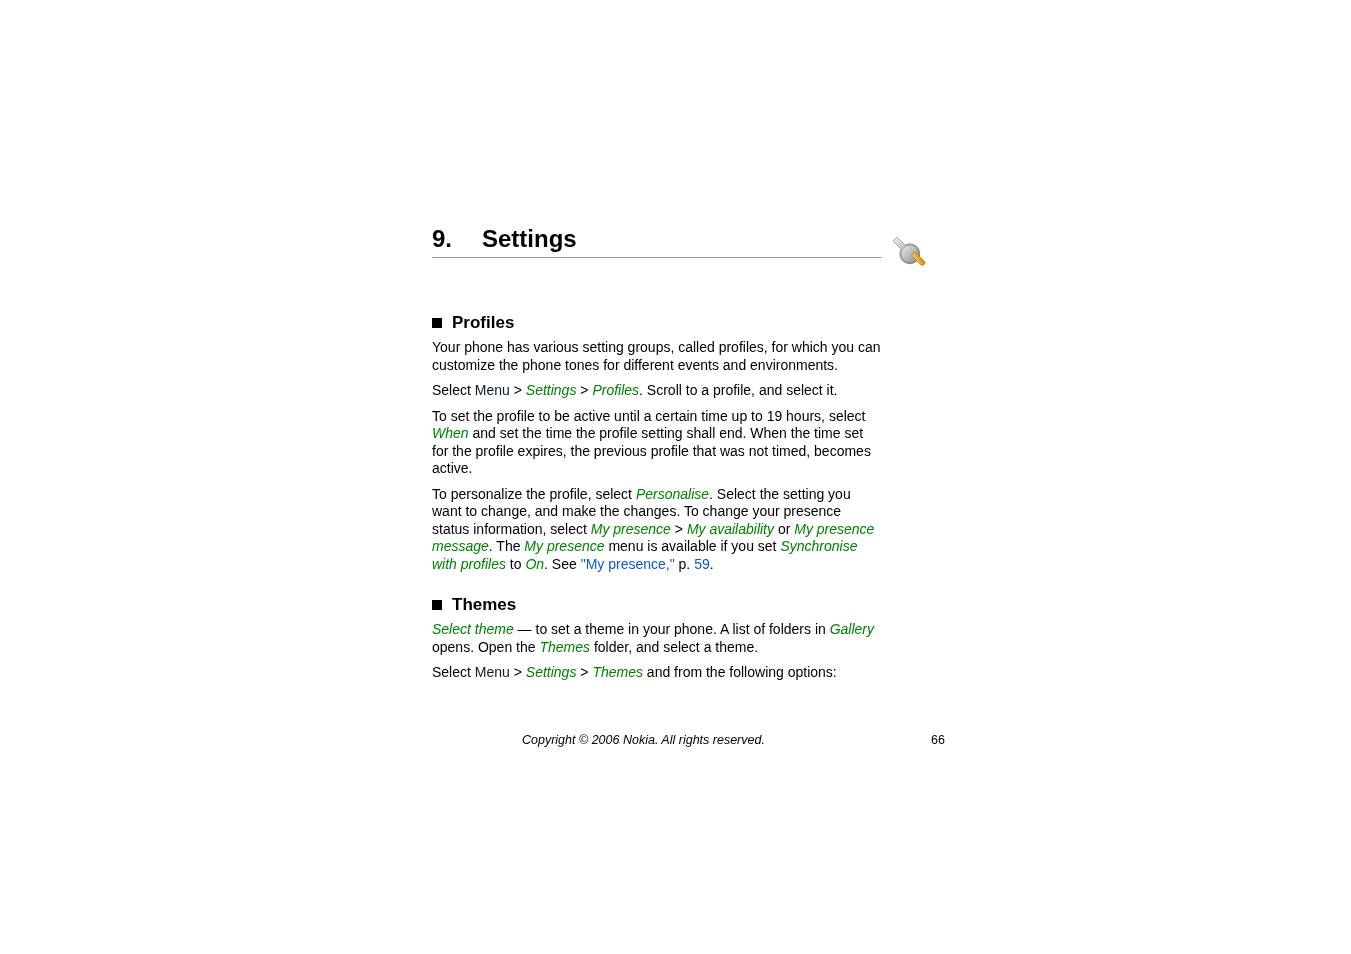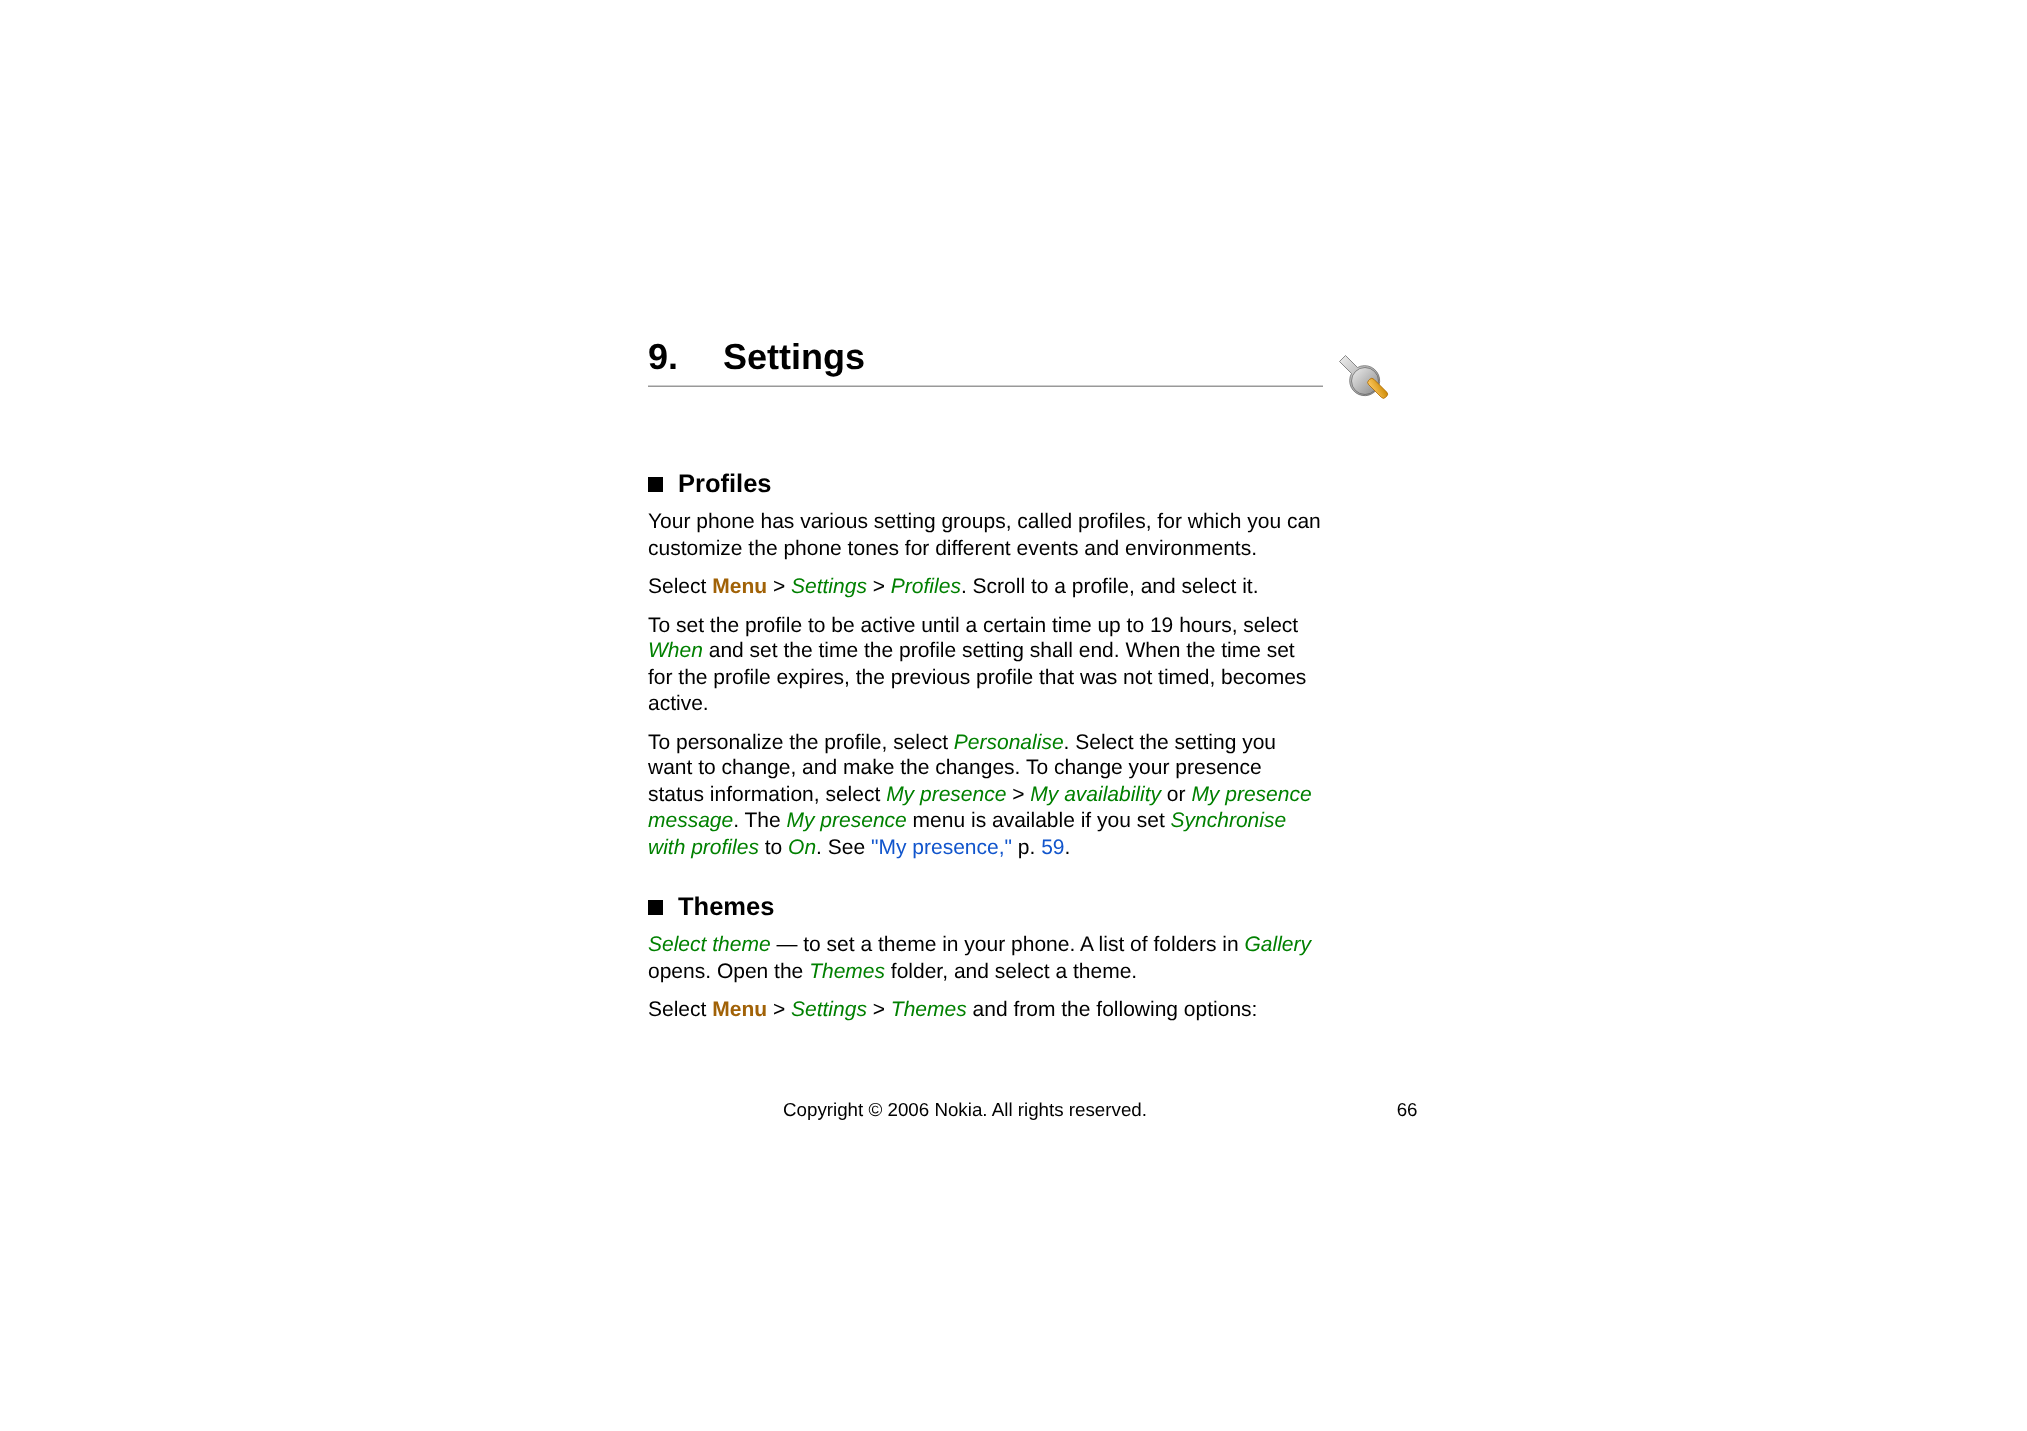--- a/index.html
+++ b/index.html
@@ -62,41 +62,42 @@
       background: #000;
       margin-right: 10px;
     }
     .paragraph {
       font-size: 14px;
       color: #000;
       line-height: 1.25;
       margin-bottom: 8px;
     }
     .menu-link {
-      color: #a16207;
-      font-weight: bold;
+      color: #0f172a;
+      font-weight: normal;
     }
     .nav-link {
       color: #008000;
       font-style: italic;
     }
     .ref-link {
       color: #1155cc;
     }
     .footer {
       position: absolute;
       left: 432px;
       top: 733px;
       width: 513px;
       font-size: 12.5px;
       color: #000;
     }
     .copyright {
       position: absolute;
       left: 90px;
+      font-style: italic;
     }
     .page-number {
       position: absolute;
       right: 0;
       font-weight: normal;
     }
   </style>
 </head>
 <body>
 

